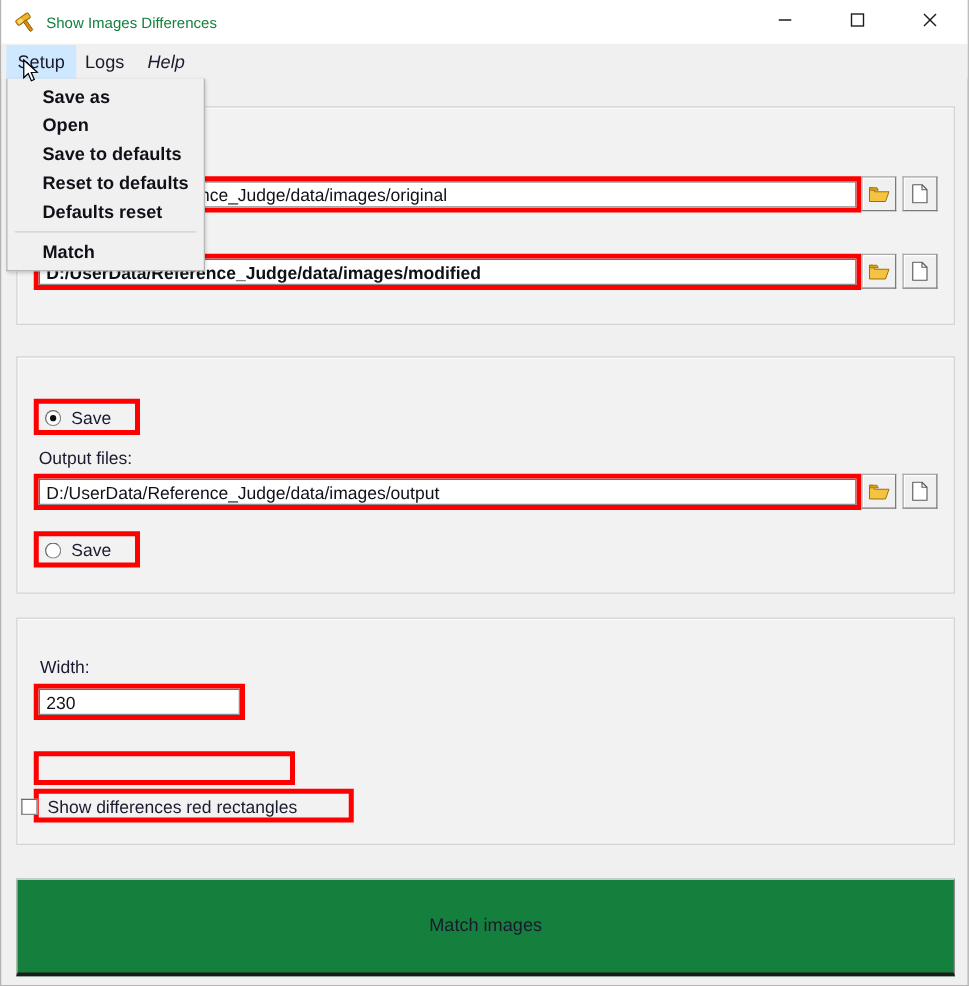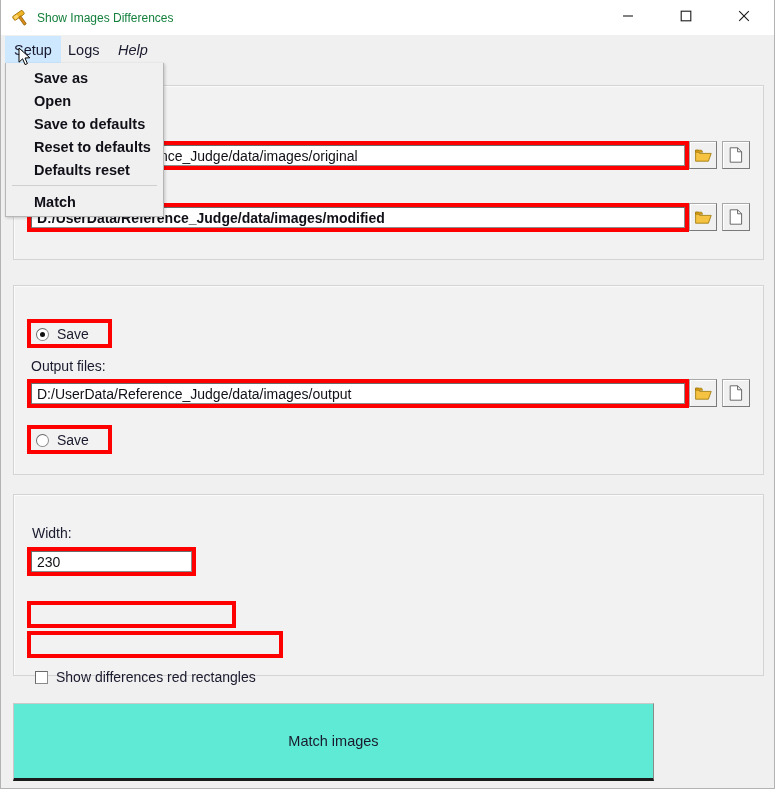--- a/index.html
+++ b/index.html
@@ -201,22 +201,22 @@
     border-top-color: #6a6a6a;
     border-left-color: #6a6a6a;
     flex: none;
     margin-right: 8px;
   }
 
   
   #match-button {
     position: absolute;
     left: 12px; top: 703px;
-    width: 641px; height: 78px;
-    background: #5eead4;
+    width: 751px; height: 78px;
+    background: #15803d;
     border: 1px solid #c9c9c9;
     border-right-color: #8a8a8a;
     border-bottom: 3px solid #1b1b1b;
     display: flex; align-items: center; justify-content: center;
     font-size: 14.5px;
     color: #1a1a2e;
     cursor: default;
   }
 </style>
 </head>
@@ -333,21 +333,21 @@
   <div class="groupbox" id="group-options">
 
     <div class="field-label" style="left:18px; top:30px;">Width:</div>
 
     <div class="hl" style="left:13px; top:52px; width:169px; height:29px;"></div>
     <div class="textinput" style="left:17px; top:56px; width:161px; height:21px;">230</div>
 
     <div class="hl" style="left:13px; top:106px; width:209px; height:27px;"></div>
 
     <div class="hl" style="left:13px; top:136px; width:256px; height:27px;"></div>
-    <div class="check-row" style="left:21px; top:142px;margin-top:32px;">
+    <div class="check-row" style="left:3px; top:142px;">
       <span class="check-box"></span>
       <span>Show differences red rectangles</span>
     </div>
   </div>
 
   <div id="match-button">
     <span>Match images</span>
   </div>
 
   <div id="dropdown">

